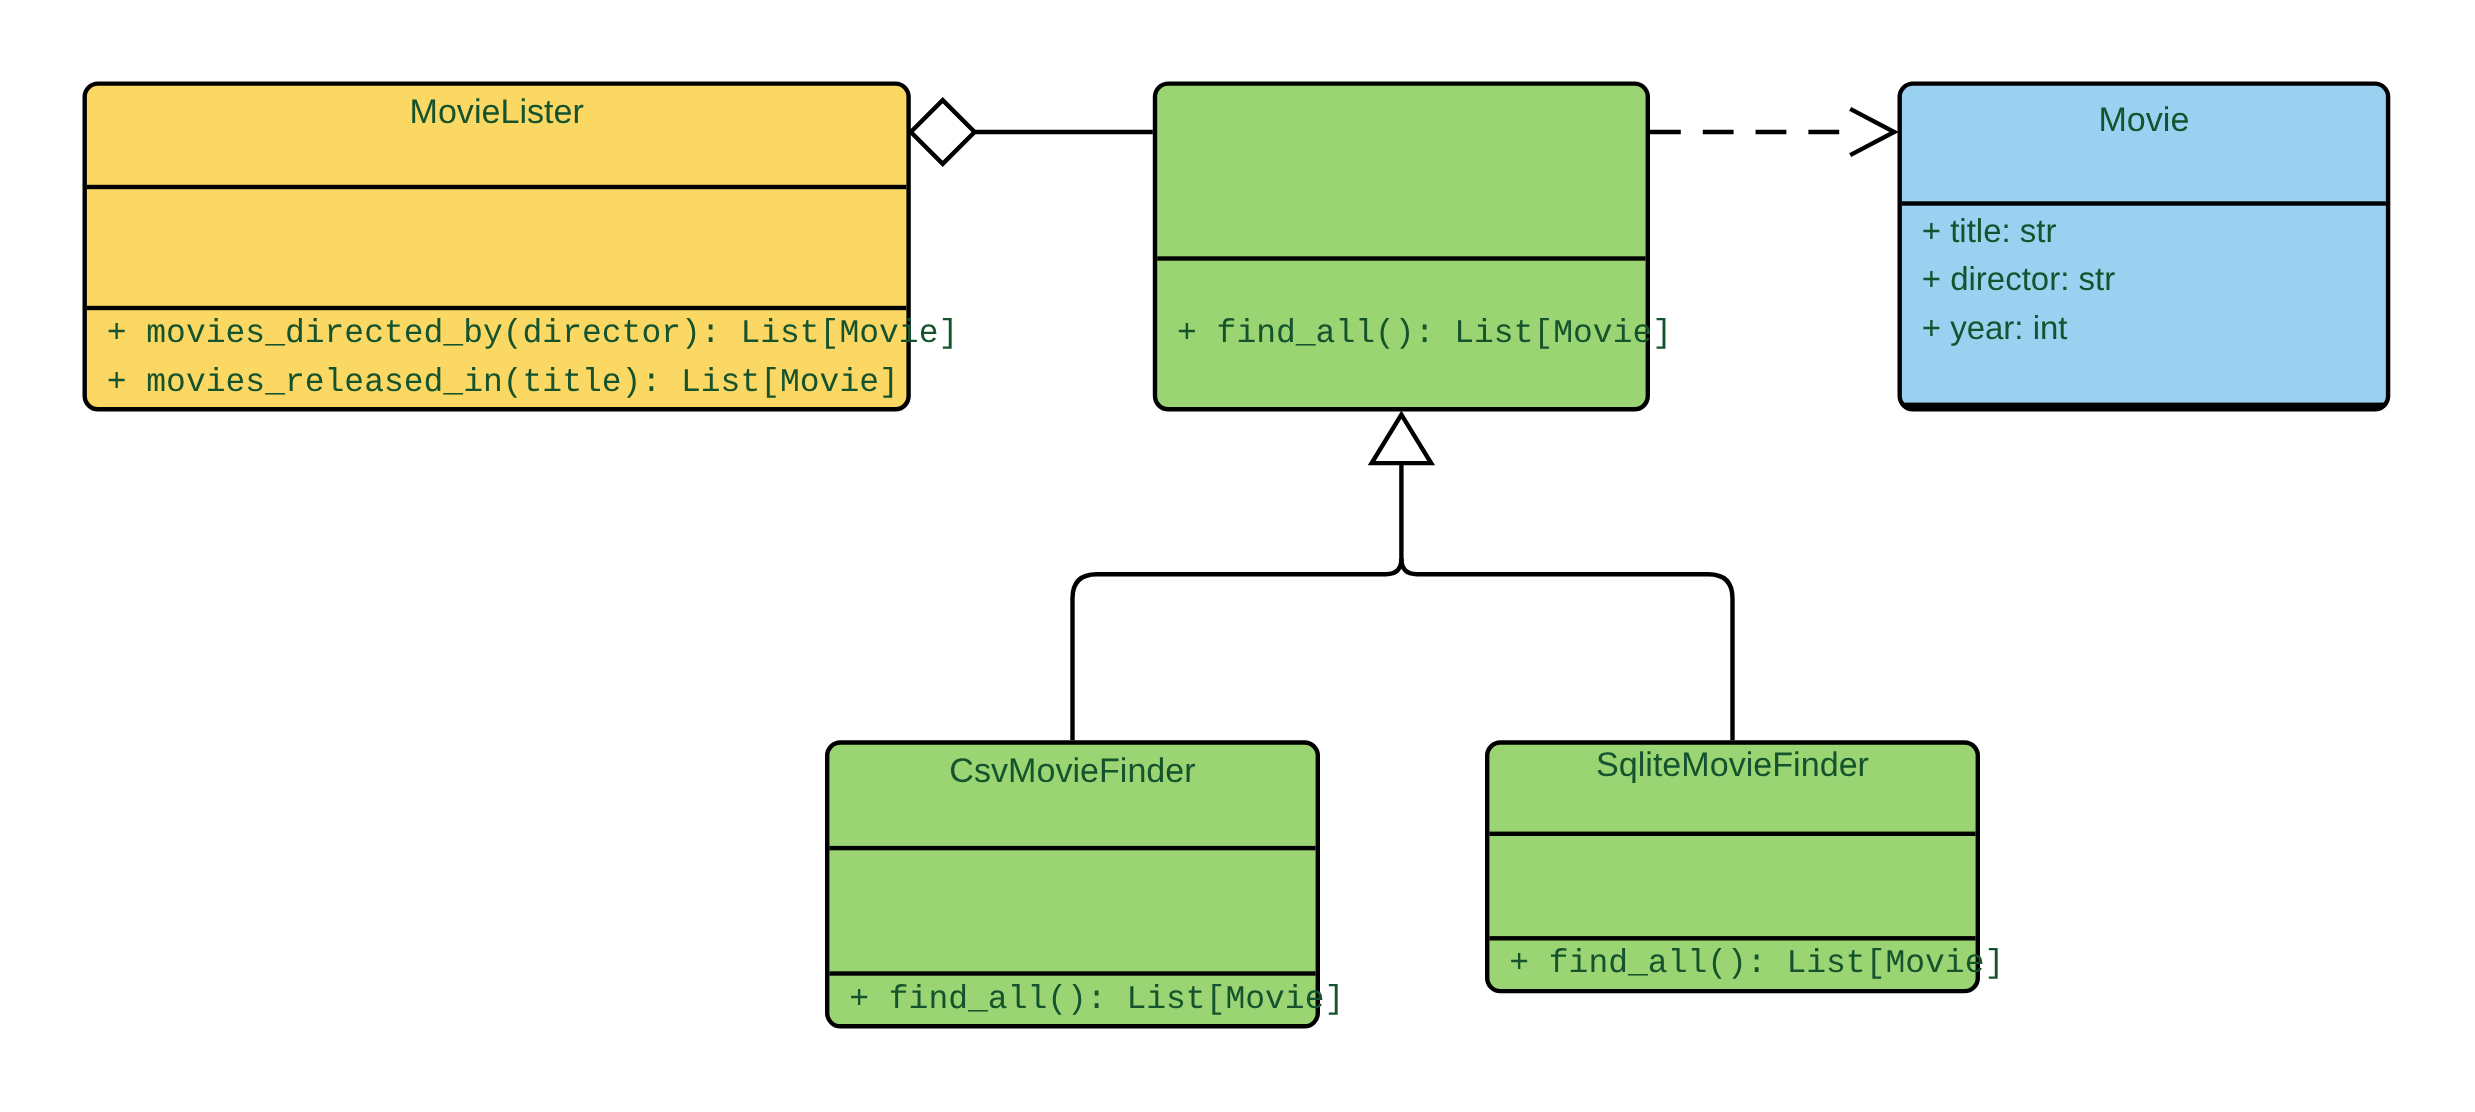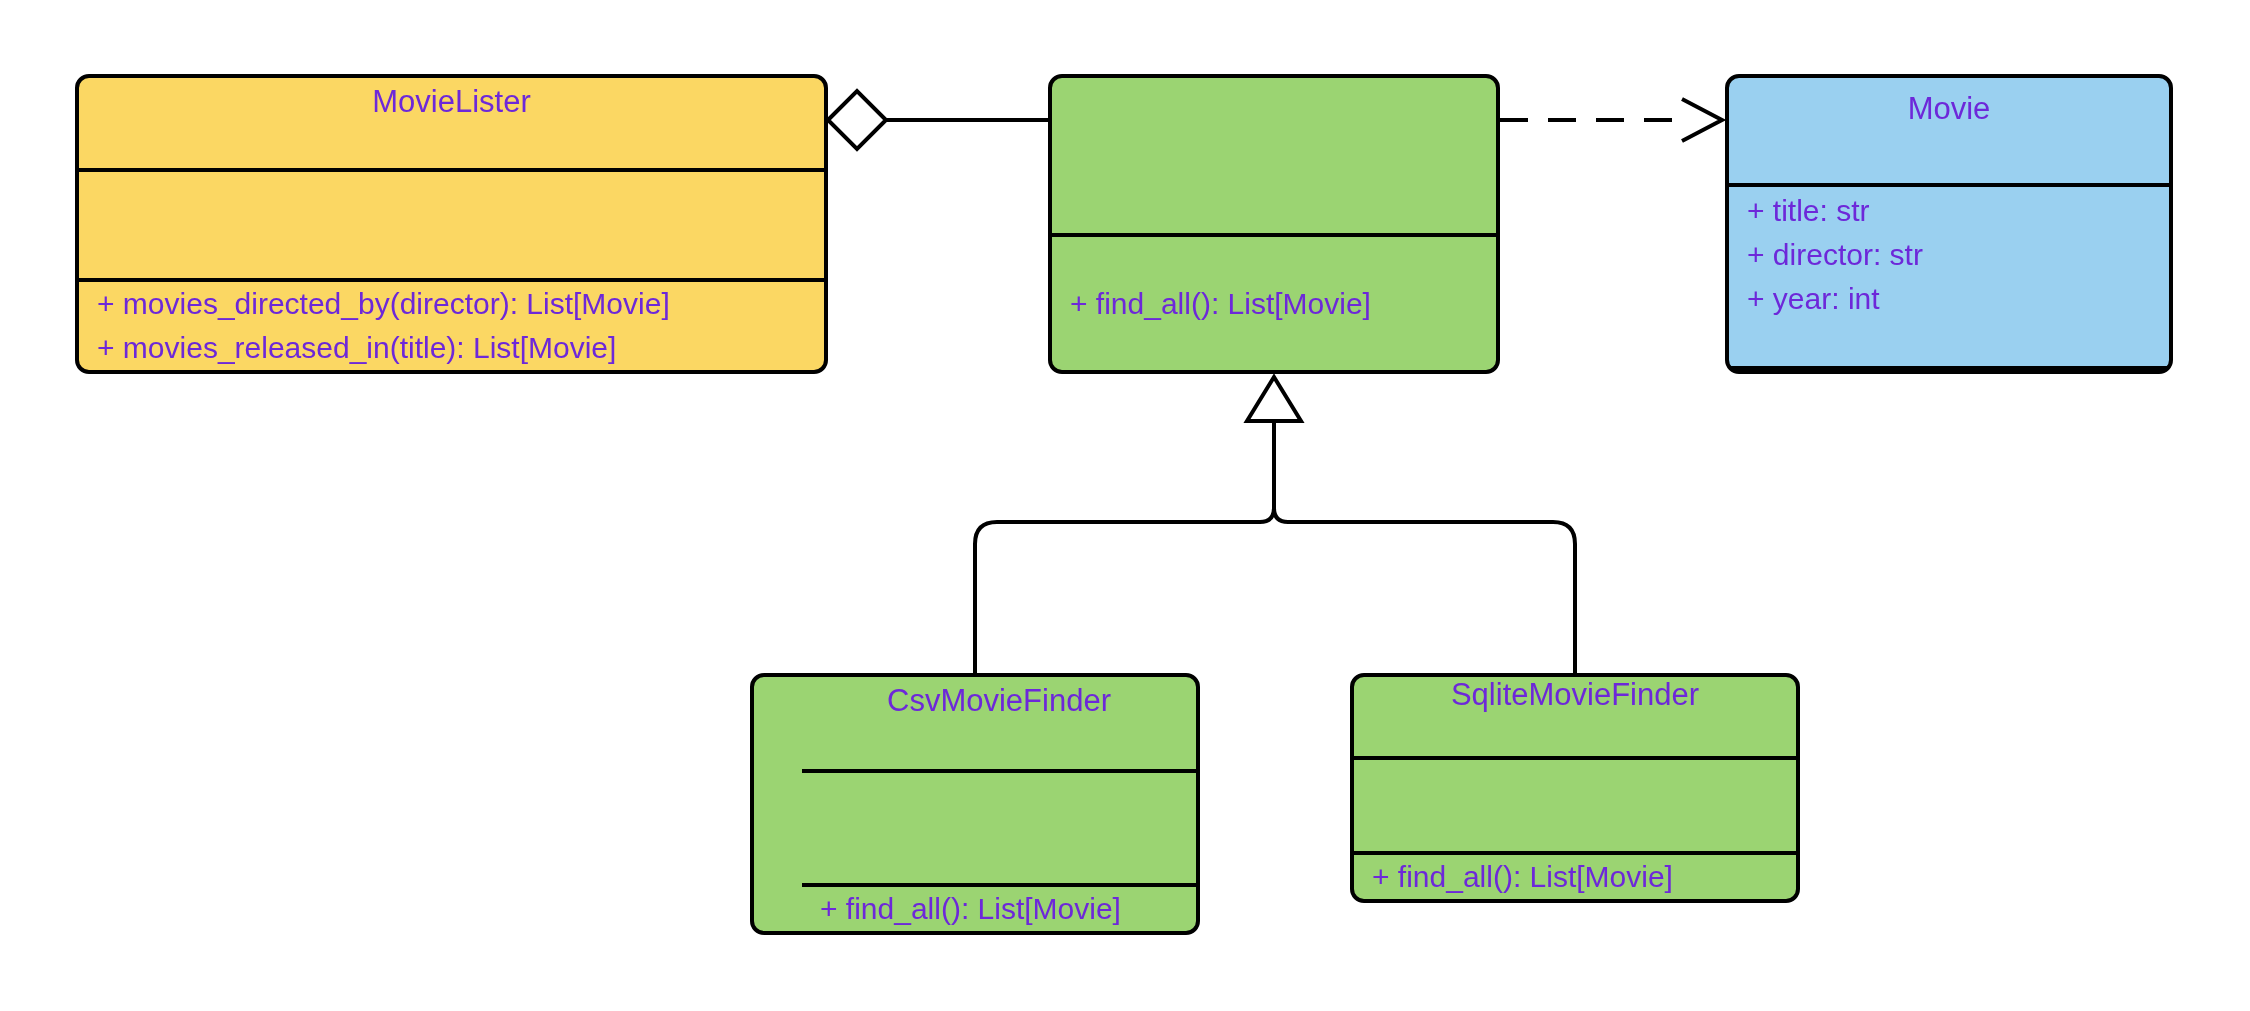--- a/index.html
+++ b/index.html
@@ -21,38 +21,38 @@
   }
 
   
   .uml-class {
     position: absolute;
     box-sizing: border-box;
     border: 4px solid #000000;
     border-radius: 14px;
     display: flex;
     flex-direction: column;
-    color: #6d28d9;
+    color: #14532d;
   }
   .sec { box-sizing: border-box; }
   .sec + .sec { border-top: 4px solid #000000; margin-top: 43px; }
 
   .sec.title {
     height: 66px;
     display: flex;
     align-items: center;
     justify-content: center;
     font-size: 31px;
   }
   .sec.attrs, .sec.methods {
     display: flex;
     flex-direction: column;
     justify-content: center;
   }
-  .sec.methods { flex: 1; }
+  .sec.methods { flex: 1; font-family: Liberation Mono, monospace; }
 
   .member-line {
     font-size: 30px;
     line-height: 44px;
     padding-left: 18px;
     white-space: nowrap;
   }
 
   
   .c-movielister   { left: 75px;   top: 74px;  width: 753px; height: 300px; }
@@ -114,21 +114,21 @@
   <div class="uml-class c-movie" style="background-color: rgb(154, 208, 240); justify-content: center;">
     <div class="sec title">Movie</div>
     <div class="sec attrs">
       <div class="member-line">+ title: str</div>
       <div class="member-line">+ director: str</div>
       <div class="member-line">+ year: int</div>
     </div>
     <div class="sec methods"></div>
   </div>
 
-  <div class="uml-class c-csvmoviefinder" style="background-color: rgb(155, 212, 114); padding-left: 48px;">
+  <div class="uml-class c-csvmoviefinder" style="background-color: rgb(155, 212, 114);">
     <div class="sec title">CsvMovieFinder</div>
     <div class="sec attrs"></div>
     <div class="sec methods">
       <div class="member-line">+ find_all(): List[Movie]</div>
     </div>
   </div>
 
   <div class="uml-class c-sqlitemoviefinder" style="background-color: rgb(155, 212, 114);">
     <div class="sec title">SqliteMovieFinder</div>
     <div class="sec attrs"></div>

